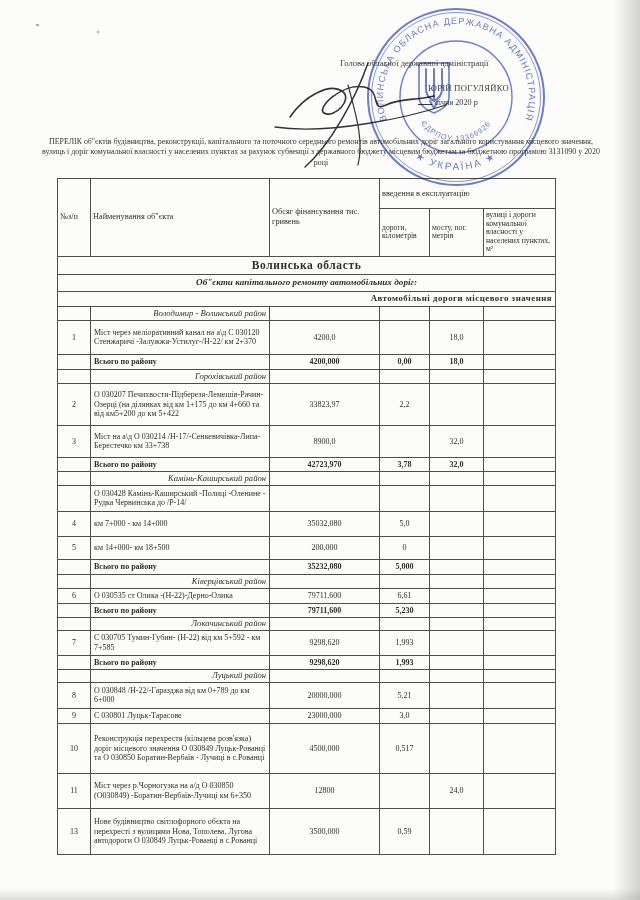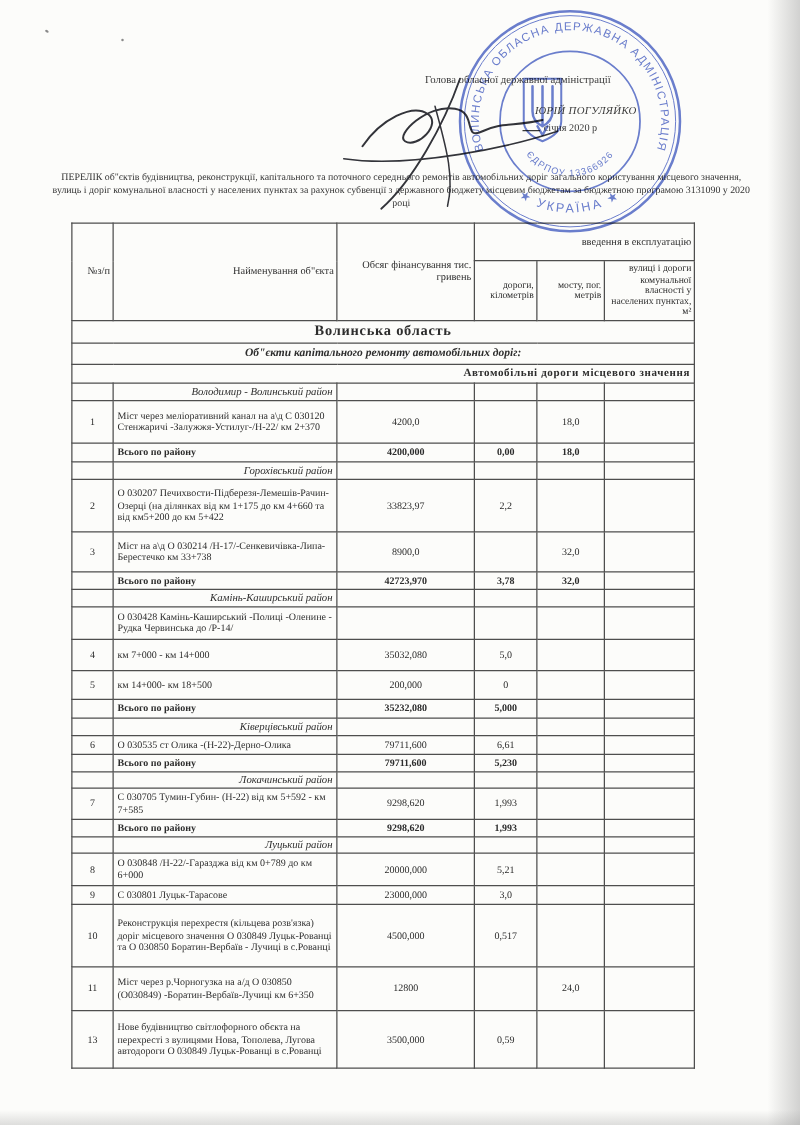--- a/index.html
+++ b/index.html
@@ -15,37 +15,37 @@
   .edge-bottom{position:absolute;left:0;bottom:0;width:640px;height:12px;
     background:linear-gradient(to bottom, rgba(170,170,170,0), rgba(150,150,150,.30));pointer-events:none;}
   .speck{position:absolute;background:#8a8a8a;border-radius:50%;}
   .s1{left:36px;top:24px;width:3px;height:2px;transform:rotate(30deg);}
   .s2{left:97px;top:31px;width:2px;height:2px;}
 
   
   .approval{position:absolute;left:340px;top:56px;width:230px;font-size:8.6px;line-height:11px;color:#3a3a3a;z-index:3;}
   .ap1{margin-left:8px;letter-spacing:.4px;}
   .ap2{margin-top:2px;}
-  .ap-name{margin:14px 0 0 88px;letter-spacing:.3px;font-style:italic;}
+  .ap-name{margin:14px 0 0 88px;letter-spacing:.3px;}
   .ap-date{margin:3px 0 0 78px;font-size:8.2px;}
   .dline{display:inline-block;width:14px;border-bottom:1px solid #3a3a3a;margin-right:3px;vertical-align:baseline;height:7px;}
 
   .signature{position:absolute;left:260px;top:55px;z-index:4;pointer-events:none;}
   .stamp{position:absolute;left:364px;top:5px;z-index:5;opacity:.82;mix-blend-mode:multiply;pointer-events:none;}
   .stamp text{font-family:"Liberation Sans", sans-serif;fill:#4a62c6;}
 
   
   .doc-title{position:absolute;left:38px;top:137px;width:566px;text-align:center;
     font-size:7.9px;line-height:10.3px;color:#343434;z-index:2;}
 
   
   .main-table{position:absolute;left:57px;top:178px;width:498px;table-layout:fixed;
     border-collapse:collapse;border:1.5px solid #3f3f3f;background:rgba(255,255,255,0);}
   .main-table th,.main-table td{border:1px solid #4e4e4e;padding:1px 3px;overflow:hidden;vertical-align:middle;}
-  .main-table th{font-weight:normal;font-size:8.3px;line-height:10px;text-align:right;padding:2px;}
+  .main-table th{font-weight:normal;font-size:8.3px;line-height:10px;text-align:left;padding:2px;}
   tr.h1{height:30px;} tr.h2{height:44px;}
   tr.h2 th{font-size:7.7px;line-height:8.6px;margin-top:16px;}
   .main-table td{font-size:8px;line-height:9.7px;}
   .c-num{text-align:center;font-size:8.5px;}
   .c-name{text-align:left;}
   .c-financing,.c-roads,.c-bridge,.c-streets{text-align:center;font-size:8.4px;}
   .row-region td{font-weight:bold;font-size:11.5px;text-align:center;letter-spacing:.6px;}
   .row-section td{font-weight:bold;font-style:italic;font-size:9.2px;text-align:center;}
   .row-subsection td{font-weight:bold;font-size:8.8px;text-align:right;letter-spacing:.5px;}
   .row-district .c-name{font-style:italic;text-align:right;font-size:8.6px;}

